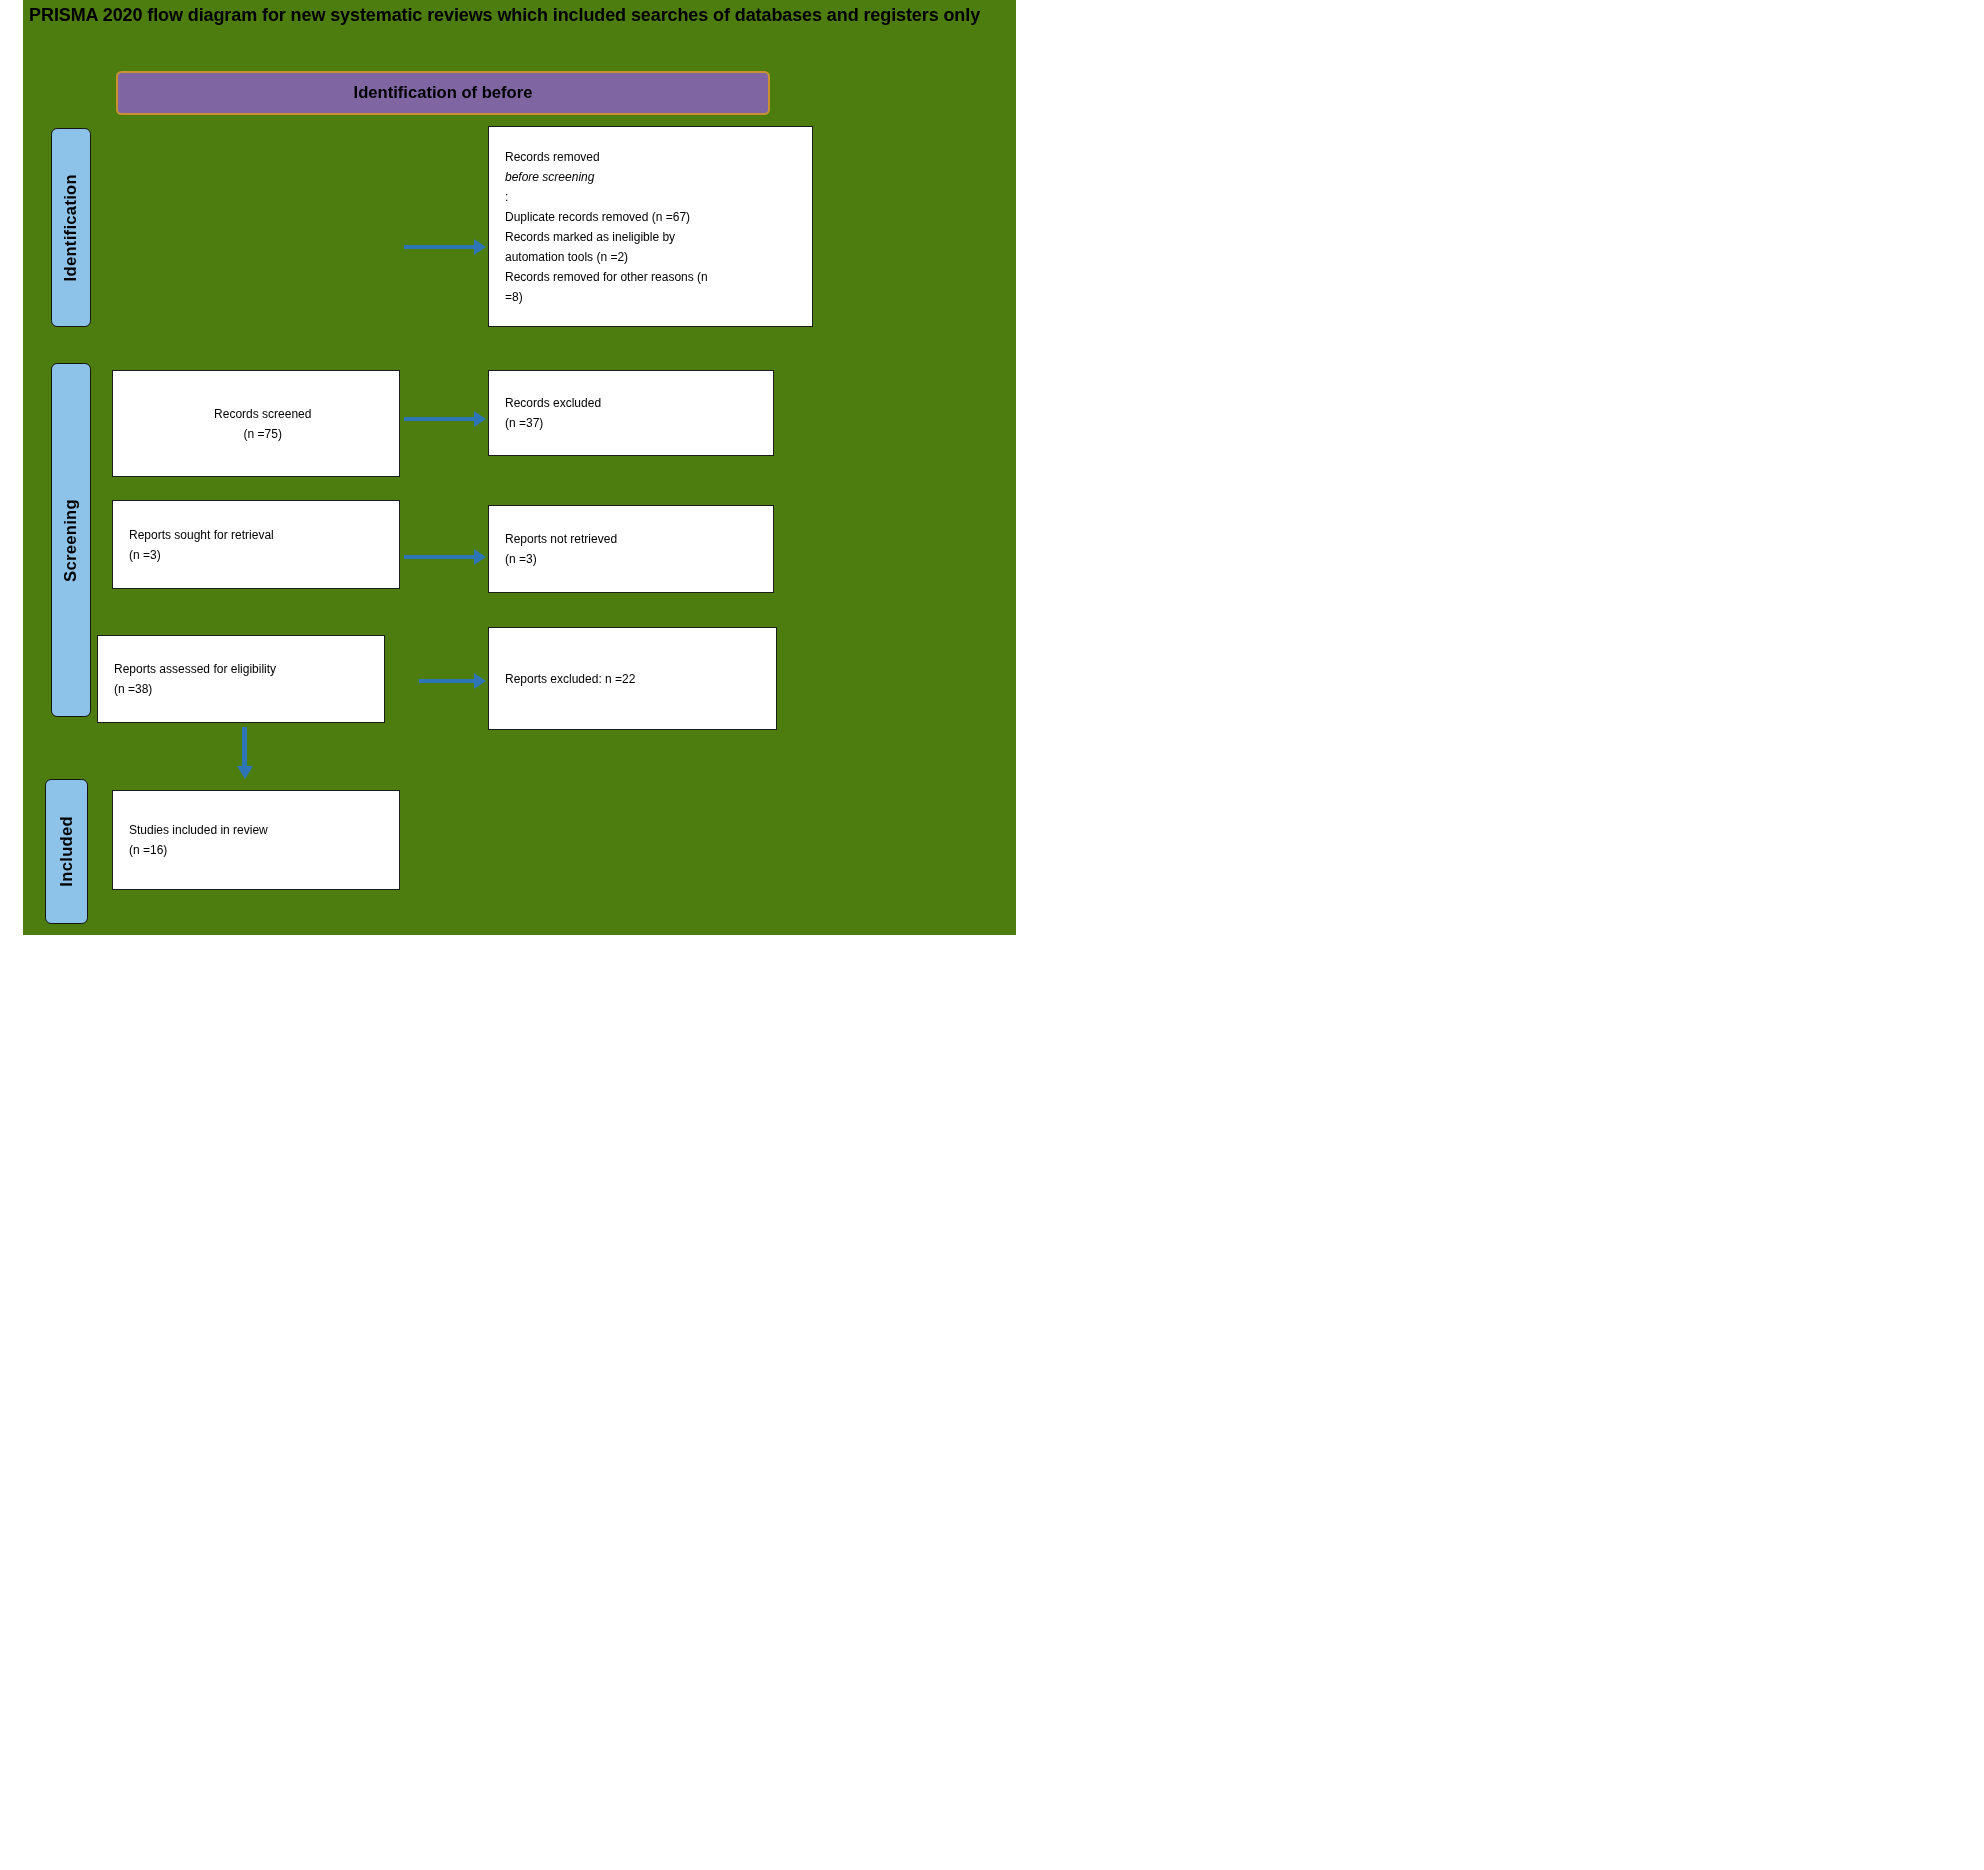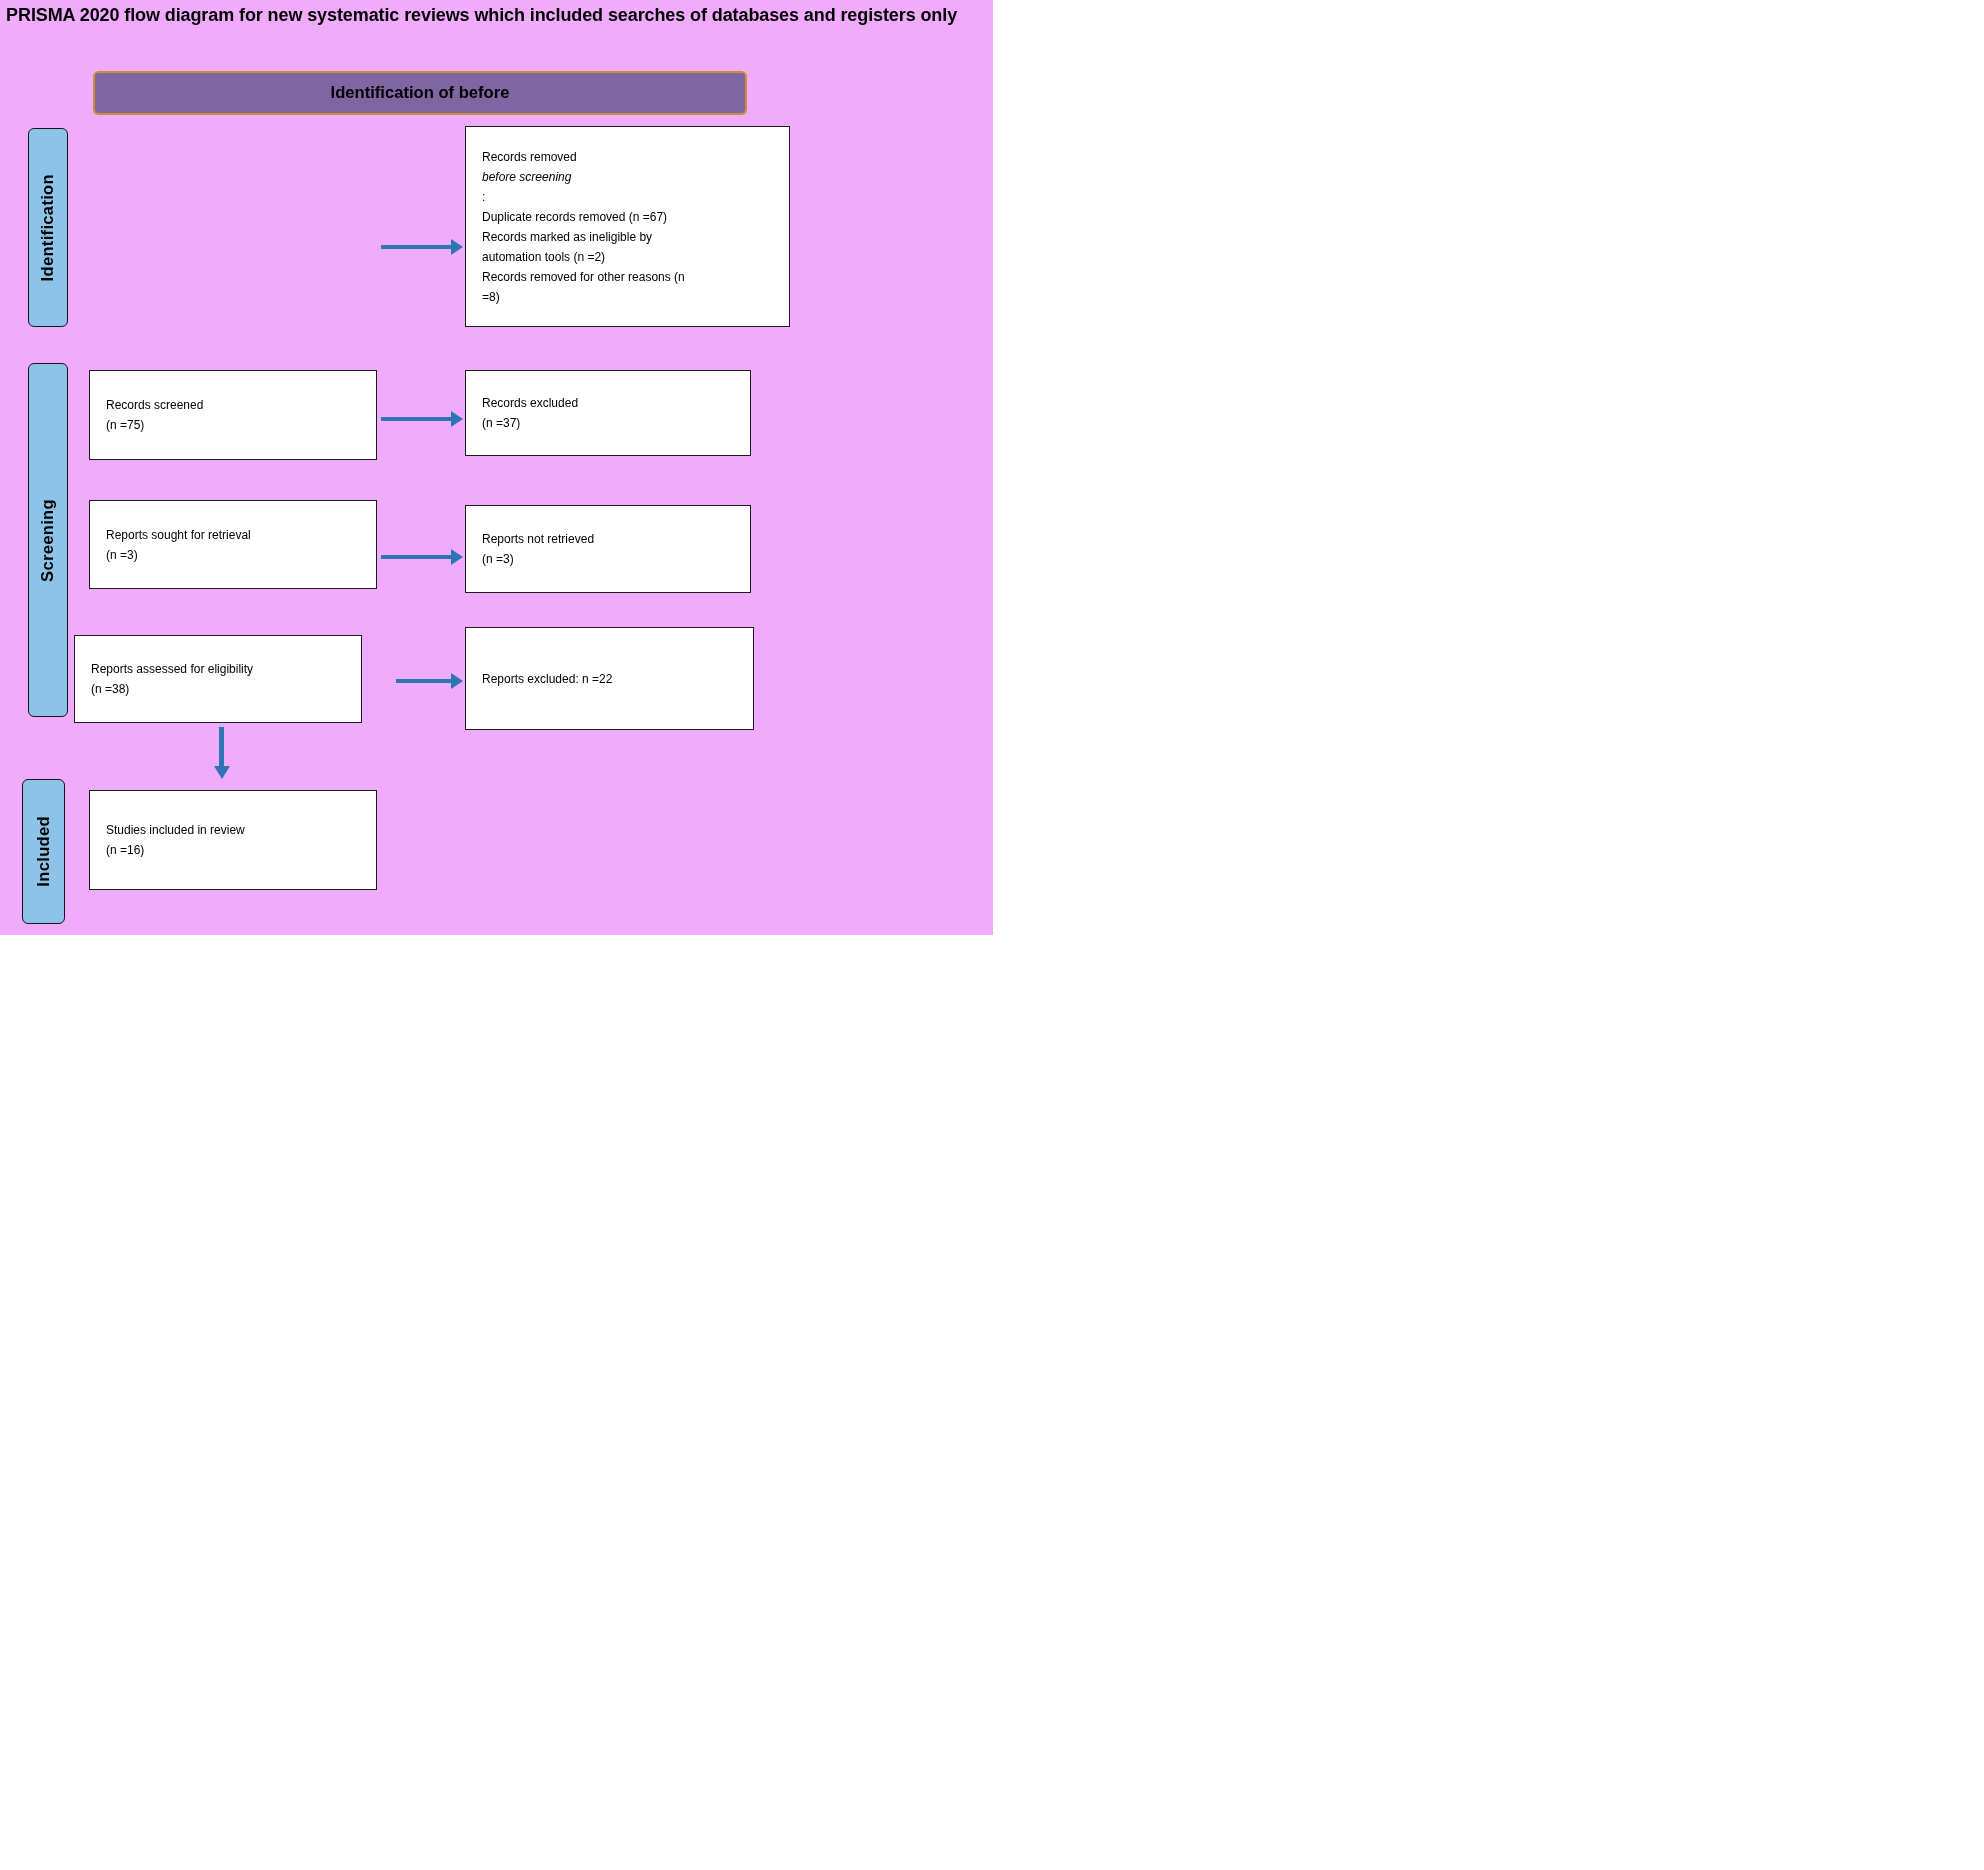--- a/index.html
+++ b/index.html
@@ -10,22 +10,23 @@
     --header-border:#C9912F;
     --box-border:#1C1C1C;
     --text:#000000;
   }
   html,body{margin:0;padding:0;background:#ffffff;}
   body{font-family:"Liberation Sans", sans-serif; color:var(--text);}
   .canvas{
     position:relative;
     width:993px;
     height:935px;
-    background:#f0abfc;
+    background:#4d7c0f;
     overflow:hidden;
+    margin-left:23px;
   }
   .title{
     position:absolute; left:6.1px; top:4.9px;
     font-size:18px; font-weight:700; letter-spacing:-0.1px;
     white-space:nowrap;
   }
   .header-banner{
     position:absolute; left:93px; top:71px; width:654px; height:44px;
     background:var(--header-fill);
     border:2.5px solid var(--header-border);
@@ -59,21 +60,21 @@
     background:#ffffff;
     border:1.8px solid var(--box-border);
     box-sizing:border-box;
     display:flex; flex-direction:column; justify-content:center;
     padding-left:16px; padding-right:2.5px;
     font-size:12px; line-height:20px;
     white-space:nowrap;
   }
   #box-records-identified{left:89px; top:151px; width:288px; height:178px;}
   #box-records-removed{left:465px; top:126px; width:325px; height:201px;}
-  #box-records-screened{left:89px; top:370px; width:288px; height:90px;}
+  #box-records-screened{left:89px; top:370px; width:288px; height:107px;text-align:center;}
   #box-records-excluded{left:465px; top:370px; width:286px; height:86px;}
   #box-reports-sought{left:89px; top:500px; width:288px; height:89px;}
   #box-reports-not-retrieved{left:465px; top:505px; width:286px; height:88px;}
   #box-reports-assessed{left:74px; top:635px; width:288px; height:88px;}
   #box-reports-excluded{left:465px; top:627px; width:289px; height:103px;}
   #box-studies-included{left:89px; top:790px; width:288px; height:100px;}
   
   .harrow{position:absolute; display:flex; align-items:center;}
   .harrow .shaft{height:4.9px; background:var(--arrow); flex:1 1 auto;}
   .harrow .head{

